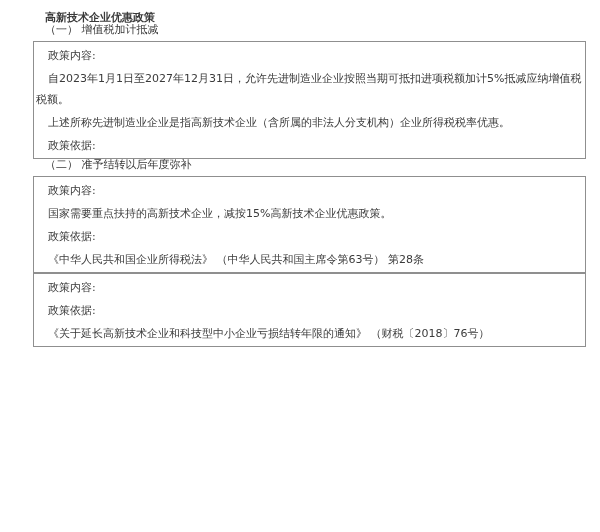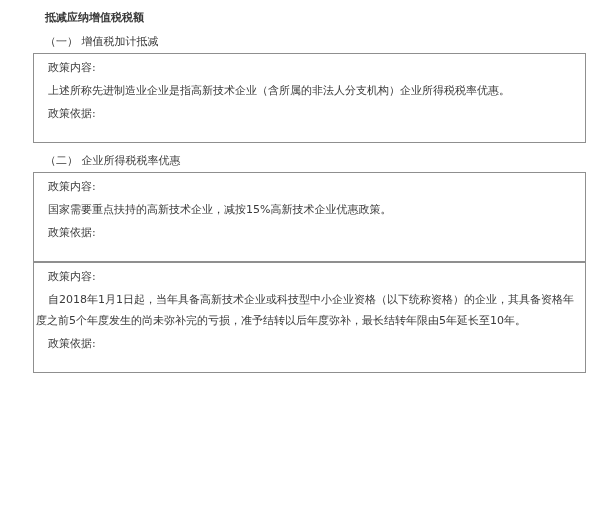--- a/index.html
+++ b/index.html
@@ -17,63 +17,65 @@
   }
   .doc {
     padding: 12px 14px 0 33px;
   }
   .doc-title {
     margin: 0 0 0 12px;
     font-weight: bold;
     line-height: 12px;
   }
   .sec-heading {
-    margin: 12px 0 5px 12px;
+    margin: 0 0 5px 12px;
     line-height: 12px;
   }
   .policy-box {
     border: 1px solid #8f8f8f;
     background: #ffffff;
-    padding: 3px 2px 18px 2px;
+    padding: 3px 2px 2px 2px;
   }
   .policy-box p {
     margin: 0 0 2px 0;
     line-height: 21px;
     text-indent: 12px;
   }
   .policy-box p:last-child {
     margin-bottom: 0;
   }
 </style>
 </head>
 <body>
 
 <div class="doc">
 
-  <div class="doc-title">抵减应纳增值税税额</div>
+  <div class="doc-title">高新技术企业优惠政策</div>
 
   <div>
     <div class="sec-heading">（一） 增值税加计抵减</div>
     <div class="policy-box">
       <p>政策内容:</p>
+      <p>自2023年1月1日至2027年12月31日，允许先进制造业企业按照当期可抵扣进项税额加计5%抵减应纳增值税税额。</p>
       <p>上述所称先进制造业企业是指高新技术企业（含所属的非法人分支机构）企业所得税税率优惠。</p>
       <p>政策依据:</p>
     </div>
   </div>
 
   <div>
-    <div class="sec-heading">（二） 企业所得税税率优惠</div>
+    <div class="sec-heading">（二） 准予结转以后年度弥补</div>
     <div class="policy-box">
       <p>政策内容:</p>
       <p>国家需要重点扶持的高新技术企业，减按15%高新技术企业优惠政策。</p>
       <p>政策依据:</p>
+      <p>《中华人民共和国企业所得税法》 （中华人民共和国主席令第63号） 第28条</p>
     </div>
   </div>
 
   <div>
     <div class="policy-box">
       <p>政策内容:</p>
-      <p>自2018年1月1日起，当年具备高新技术企业或科技型中小企业资格（以下统称资格）的企业，其具备资格年度之前5个年度发生的尚未弥补完的亏损，准予结转以后年度弥补，最长结转年限由5年延长至10年。</p>
       <p>政策依据:</p>
+      <p>《关于延长高新技术企业和科技型中小企业亏损结转年限的通知》 （财税〔2018〕76号）</p>
     </div>
   </div>
 
 </div>
 
 </body></html>

